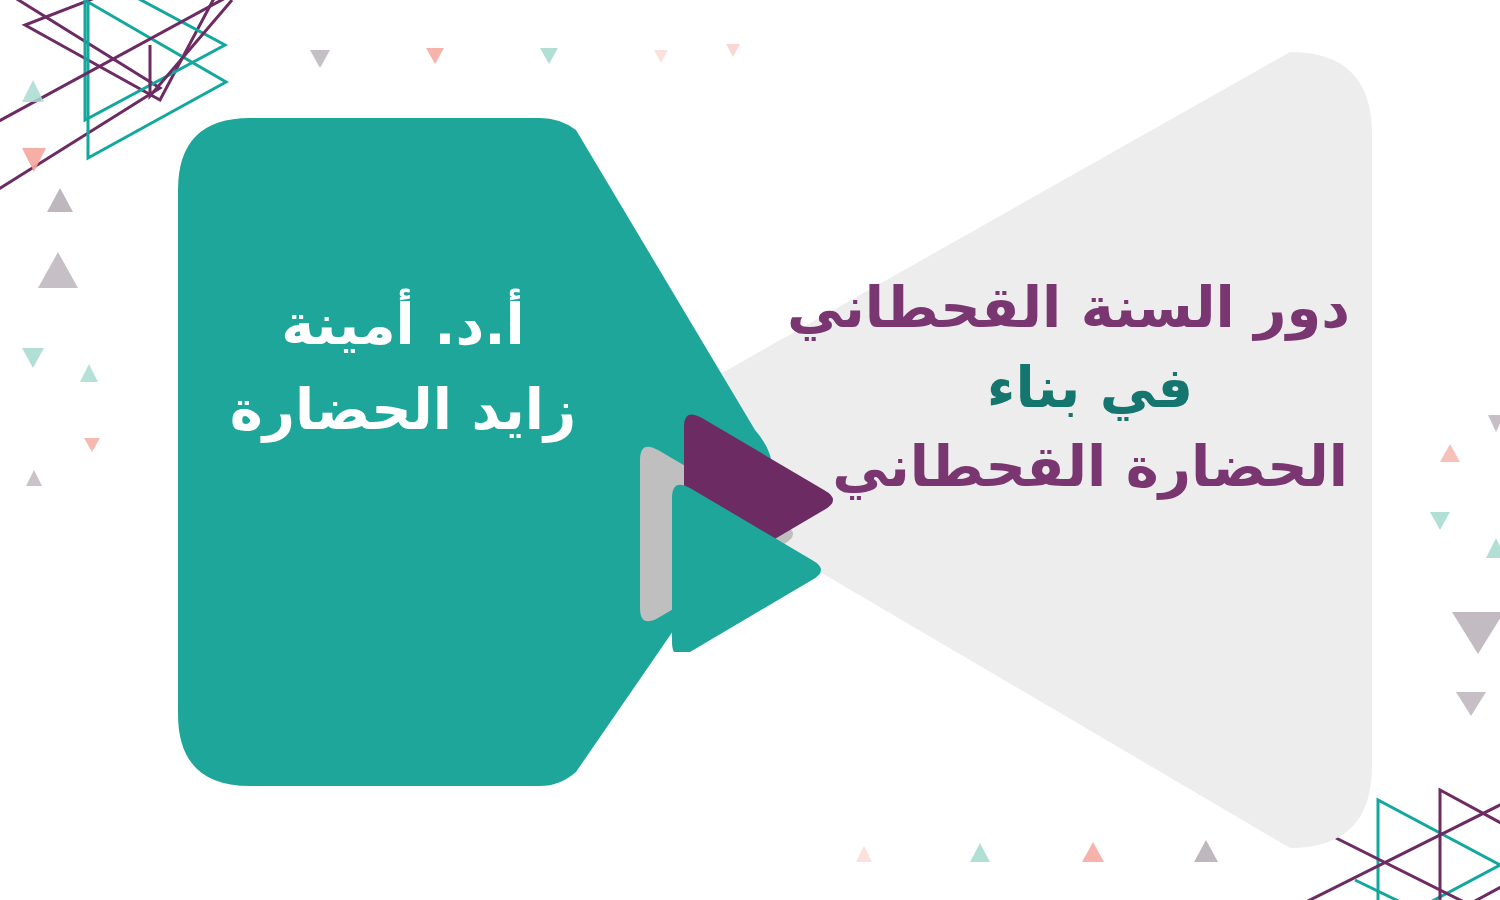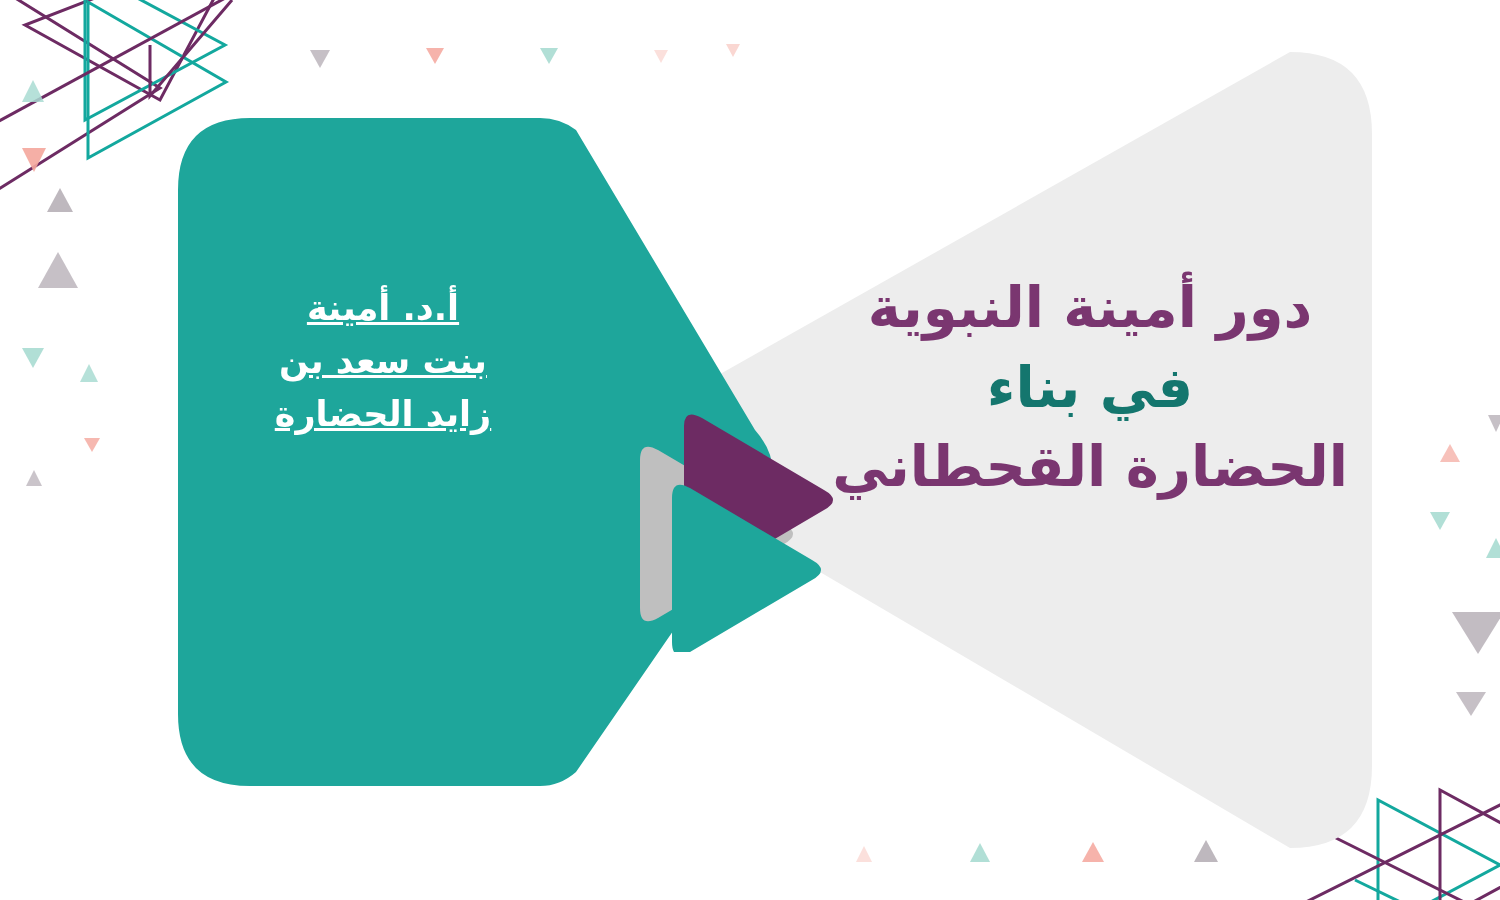--- a/index.html
+++ b/index.html
@@ -66,30 +66,29 @@
   }
   .title-line {
     display: block;
     white-space: nowrap;
   }
   .t-purple { color: #7a3670; }
   .t-teal   { color: #14766e; }
 
   .author-block {
     position: absolute;
-    left: 188px;
+    left: 208px;
     top: 282px;
     width: 390px;
     text-align: center;
     direction: rtl;
     color: #ffffff;
     font-weight: 700;
-    font-size: 35px;
+    font-size: 56px;
     line-height: 1.52;
-    text-decoration: underline;
   }
   .author-line {
     display: block;
     white-space: nowrap;
   }
 </style>
 </head>
 <body>
 
 <div id="stage">
@@ -195,24 +194,23 @@
       <path d="M 60 86
                Q 60 66 78 76
                L 200 148
                Q 218 158 200 168
                L 78 240
                Q 60 250 60 230 Z" fill="#1ea69b"></path>
     </svg>
   </div>
 
   <div class="title-block">
-    <span class="title-line t-purple">دور أمينة النبوية</span>
+    <span class="title-line t-purple">دور السنة القحطاني</span>
     <span class="title-line t-teal">في بناء</span>
     <span class="title-line t-purple">الحضارة القحطاني</span>
   </div>
 
   <div class="author-block">
     <span class="author-line">أ.د. أمينة</span>
-    <span class="author-line">بنت سعد بن</span>
     <span class="author-line">زايد الحضارة</span>
   </div>
 
 </div>
 
 </body></html>

